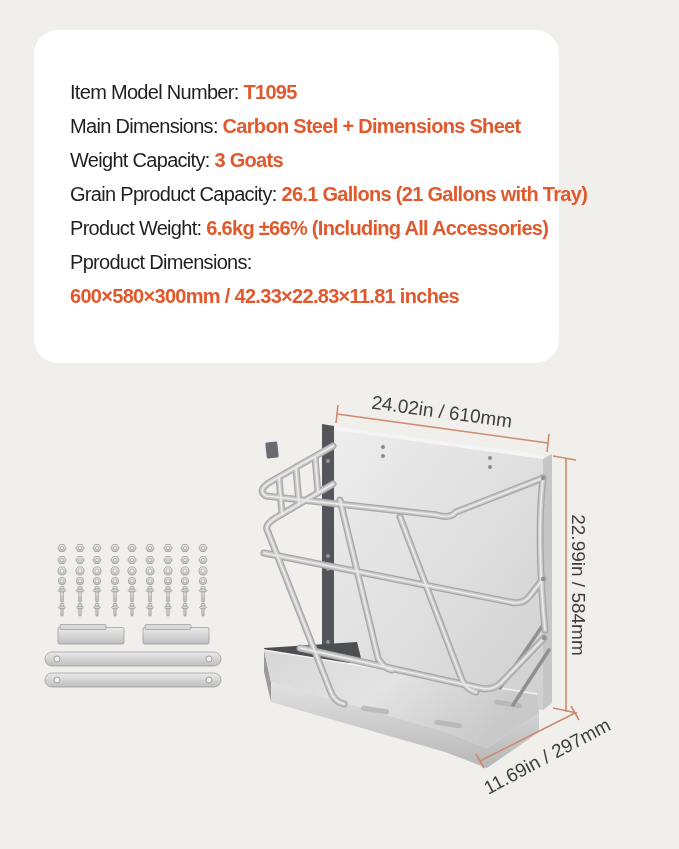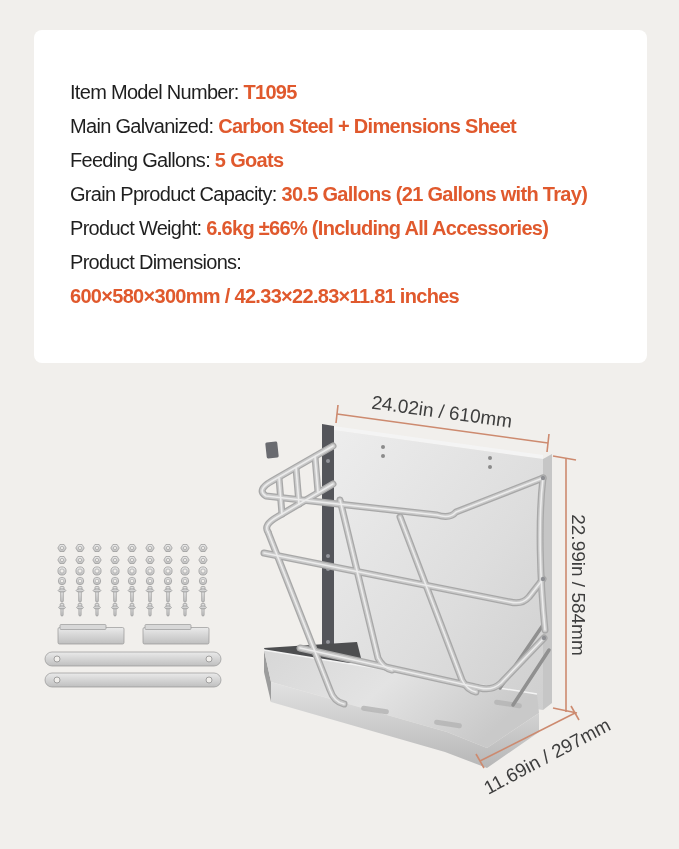--- a/index.html
+++ b/index.html
@@ -3,22 +3,22 @@
 <meta charset="utf-8">
 <style>
   html,body{margin:0;padding:0;}
   body{
     width:679px;height:849px;position:relative;overflow:hidden;
     background:#F1EFEC;
     font-family:"Liberation Sans",sans-serif;
   }
   .page{position:absolute;inset:0;}
   .spec-card{
-    position:absolute;left:34px;top:30px;width:613px;height:333px;
-    background:#FFFFFF;border-radius:8px;box-sizing:border-box;
+    position:absolute;left:34px;top:30px;width:525px;height:333px;
+    background:#FFFFFF;border-radius:24px;box-sizing:border-box;
     padding:45px 10px 0 36px;
   }
   .spec-line{
     margin:0;font-size:20px;line-height:34px;letter-spacing:-0.7px;
     color:#1F1F1F;white-space:nowrap;
   }
   .spec-line .val{color:#E0592D;font-weight:bold;}
   .scene{position:absolute;left:0;top:380px;}
   .dim-line{stroke:#CD8A6F;stroke-width:1.6;fill:none;}
   .dim-text{font-size:19px;fill:#3E3E3E;letter-spacing:0;}
@@ -27,25 +27,25 @@
   .tube-hi   use{stroke:#ECECEC;stroke-width:1.6;fill:none;stroke-linecap:round;stroke-linejoin:round;}
   .hw{fill:url(#gMetal);stroke:#979797;stroke-width:0.7;}
 </style>
 </head>
 <body>
 
 <div class="page">
 
   <section class="spec-card">
     <p class="spec-line"><span class="lbl">Item Model Number: </span><span class="val">T1095</span></p>
-    <p class="spec-line"><span class="lbl">Main Galvanized: </span><span class="val">Carbon Steel + Dimensions Sheet</span></p>
-    <p class="spec-line"><span class="lbl">Feeding Gallons: </span><span class="val">5 Goats</span></p>
-    <p class="spec-line"><span class="lbl">Grain Pproduct Capacity: </span><span class="val">30.5 Gallons (21 Gallons with Tray)</span></p>
+    <p class="spec-line"><span class="lbl">Main Dimensions: </span><span class="val">Carbon Steel + Dimensions Sheet</span></p>
+    <p class="spec-line"><span class="lbl">Weight Capacity: </span><span class="val">3 Goats</span></p>
+    <p class="spec-line"><span class="lbl">Grain Pproduct Capacity: </span><span class="val">26.1 Gallons (21 Gallons with Tray)</span></p>
     <p class="spec-line"><span class="lbl">Product Weight: </span><span class="val">6.6kg ±66% (Including All Accessories)</span></p>
-    <p class="spec-line"><span class="lbl">Product Dimensions:</span></p>
+    <p class="spec-line"><span class="lbl">Pproduct Dimensions:</span></p>
     <p class="spec-line"><span class="val">600×580×300mm / 42.33×22.83×11.81 inches</span></p>
   </section>
 
   <svg class="scene" width="679" height="469" viewBox="0 0 679 469">
     <defs>
       <linearGradient id="gMetal" x1="0" y1="0" x2="0" y2="1">
         <stop offset="0" stop-color="#EAEAEA"></stop>
           <stop offset="1" stop-color="#BFBFBF"></stop>
       </linearGradient>
       <linearGradient id="gPanel" x1="0" y1="0" x2="1" y2="1">

